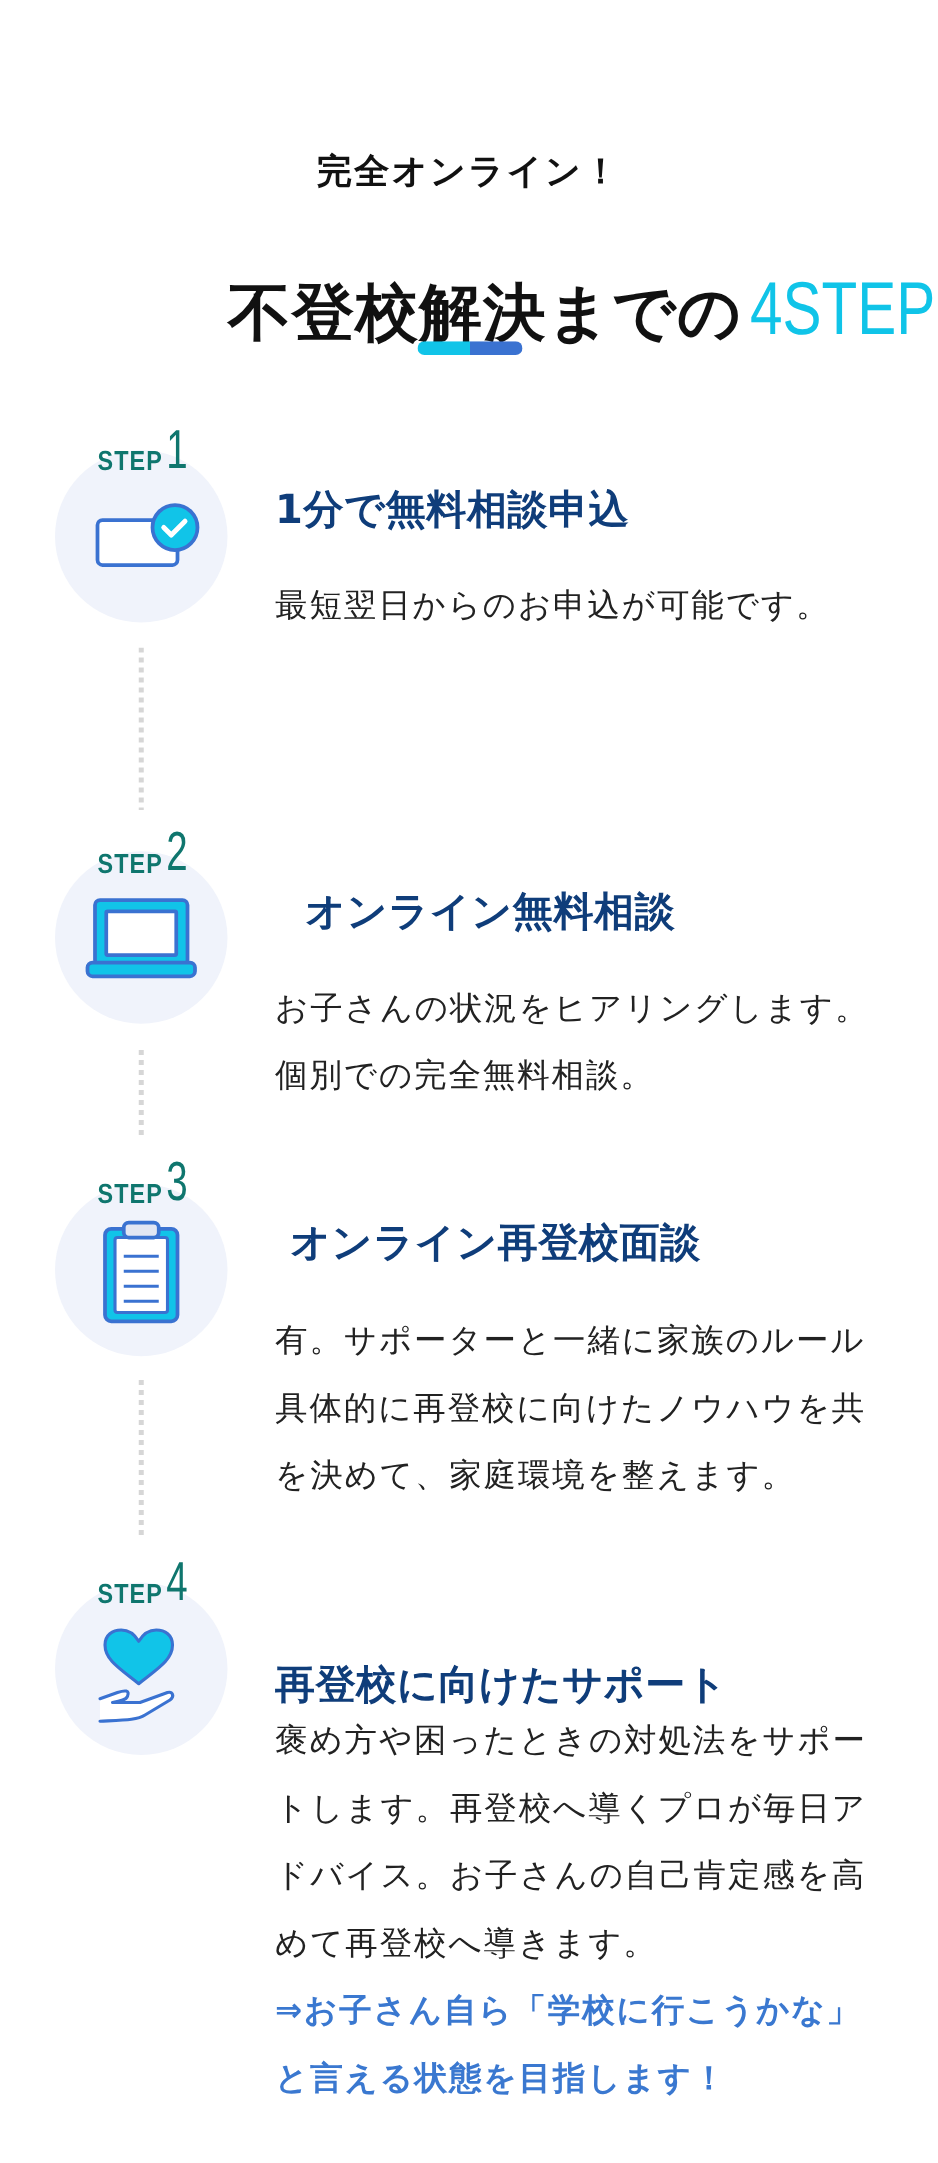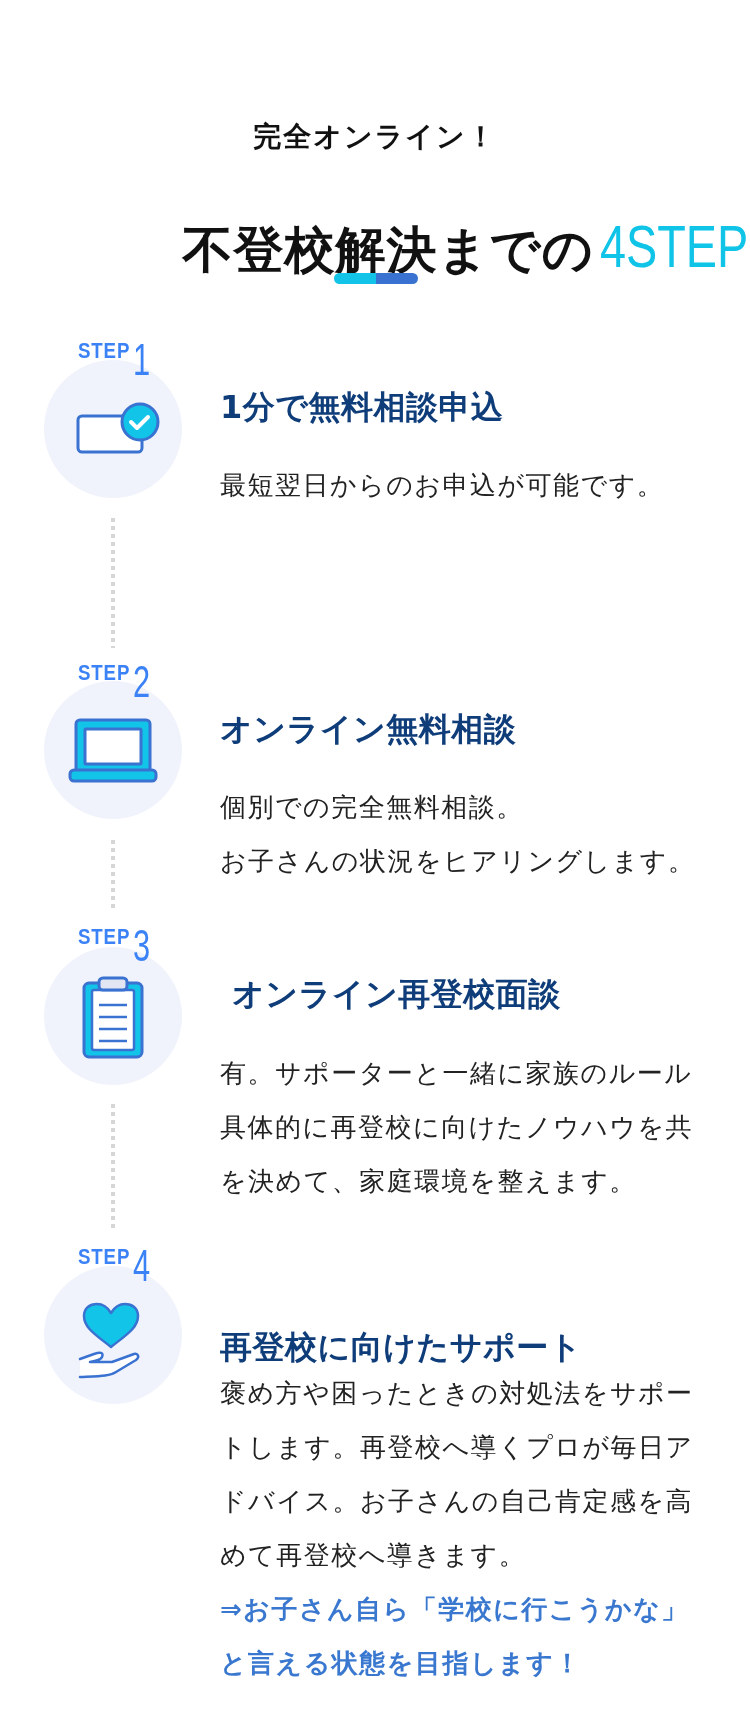--- a/index.html
+++ b/index.html
@@ -13,22 +13,22 @@
     font-weight: normal; font-size: 60px; letter-spacing: 0; display: inline-block;
     transform: scaleX(0.78); transform-origin: left center; margin-left: 6px; margin-right: -40px; }
   .underline { position: absolute; top: 273px; left: 334px; width: 84px; height: 11px;
     border-radius: 6px; overflow: hidden; display: flex; }
   .underline .l { width: 50%; background: #11c4e8; }
   .underline .r { width: 50%; background: #3a72d1; }
 
   .step { position: absolute; left: 0; width: 750px; }
   .badge { position: absolute; left: 44px; width: 138px; height: 138px; border-radius: 50%;
     background: #f0f3fb; }
-  .step-label { position: absolute; left: 78px; height: 40px; display: flex; align-items: flex-start;
-    color: #3b82f6; font-family: "Liberation Sans", sans-serif; font-weight: bold; white-space: nowrap; }
+  .step-label { position: absolute; left: 78px; height: 40px; display: flex; align-items: flex-end;
+    color: #0f766e; font-family: "Liberation Sans", sans-serif; font-weight: bold; white-space: nowrap; }
   .step-label .word { font-size: 22px; letter-spacing: 1px; transform: scaleX(0.85);
     transform-origin: left bottom; display: inline-block; margin-right: -6px; line-height: 1; }
   .step-label .num { font-size: 44px; line-height: 0.9; font-weight: normal;
     transform: scaleX(0.7); transform-origin: left bottom; display: inline-block; }
   .icon { position: absolute; }
   .step-title { position: absolute; left: 220px; font-size: 32px; font-weight: bold;
     color: #0f3d7a; white-space: nowrap; letter-spacing: 0.5px; }
   .step-body { position: absolute; left: 220px; width: 480px; font-size: 26px;
     line-height: 54px; color: #222; letter-spacing: 1.5px; }
   .step-body .line { display: block; white-space: nowrap; }
@@ -73,24 +73,24 @@
   <div class="badge" style="top:681px;"></div>
   <div class="step-label" style="top:662px;">
     <span class="word">STEP</span>
       <span class="num">2</span>
   </div>
   <svg class="icon" style="left:68px;top:718px;" width="90" height="66" viewBox="0 0 90 66">
     <rect x="8" y="2" width="74" height="52" rx="4" fill="#11c4e8" stroke="#3a72d1" stroke-width="3"></rect>
     <rect x="17" y="11" width="56" height="35" rx="1" fill="#fff" stroke="#3a72d1" stroke-width="3"></rect>
     <rect x="2" y="52" width="86" height="11" rx="4" fill="#11c4e8" stroke="#3a72d1" stroke-width="3"></rect>
   </svg>
-  <div class="step-title" style="top:708px;">オンライン無料相談</div>
+  <div class="step-title" style="top:708px;margin-left:24px;">オンライン無料相談</div>
   <div class="step-body" style="top:780px;">
+    <span class="line">お子さんの状況をヒアリングします。</span>
     <span class="line">個別での完全無料相談。</span>
-    <span class="line">お子さんの状況をヒアリングします。</span>
   </div>
 </div>
 
 <div class="step">
   <div class="badge" style="top:947px;"></div>
   <div class="step-label" style="top:926px;">
     <span class="word">STEP</span>
       <span class="num">3</span>
   </div>
   <svg class="icon" style="left:82px;top:976px;" width="62" height="84" viewBox="0 0 62 84">

